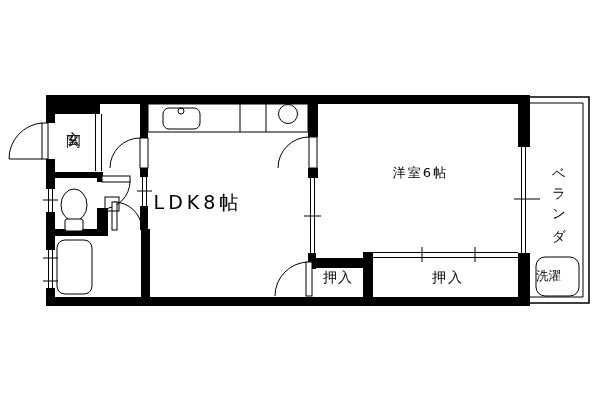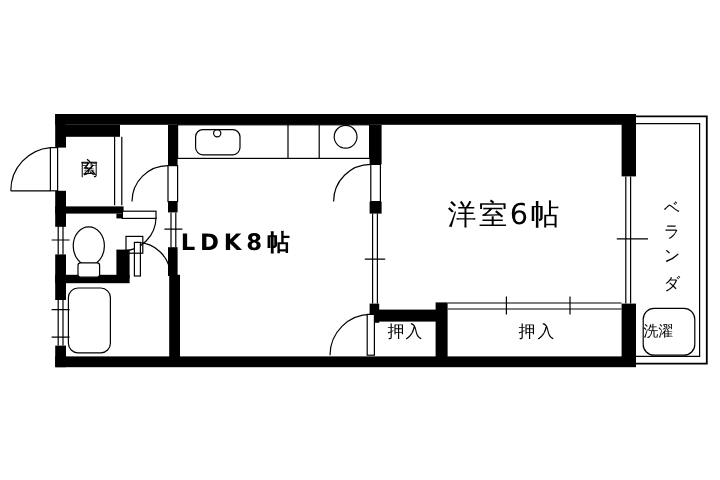--- a/index.html
+++ b/index.html
@@ -2,22 +2,22 @@
 <html><head>
 <meta charset="utf-8">
 <style>
   html,body{margin:0;padding:0;background:#ffffff;}
   .stage{position:relative;width:600px;height:400px;background:#ffffff;overflow:hidden;
          font-family:"DejaVu Sans","Liberation Sans",sans-serif;}
   .plan-svg{position:absolute;left:0;top:0;}
   .lbl{position:absolute;color:#000;line-height:1.15;white-space:nowrap;}
   .lbl-v{writing-mode:vertical-rl;text-orientation:upright;}
   #lbl-genkan{left:66px;top:120px;font-size:14px;letter-spacing:4px;}
-  #lbl-ldk{left:142px;top:192px;width:112px;text-align:center;font-size:19px;letter-spacing:4px;font-weight:bold;}
-  #lbl-yoshitsu{left:348px;top:166px;width:145px;text-align:center;font-size:24px;letter-spacing:2px;}
+  #lbl-ldk{left:142px;top:192px;width:112px;text-align:center;font-size:19px;letter-spacing:4px;}
+  #lbl-yoshitsu{left:348px;top:166px;width:145px;text-align:center;font-size:13px;letter-spacing:2px;}
   #lbl-oshiire-small{left:313px;top:269px;width:50px;text-align:center;font-size:14px;letter-spacing:1px;}
   #lbl-oshiire-large{left:416px;top:269px;width:64px;text-align:center;font-size:14px;letter-spacing:2px;}
   #lbl-veranda{left:551px;top:158px;font-size:13.5px;letter-spacing:5px;}
   #lbl-sentaku{left:536px;top:269px;width:44px;text-align:left;font-size:12.5px;}
 </style>
 </head>
 <body>
 
 <div class="stage">
 

